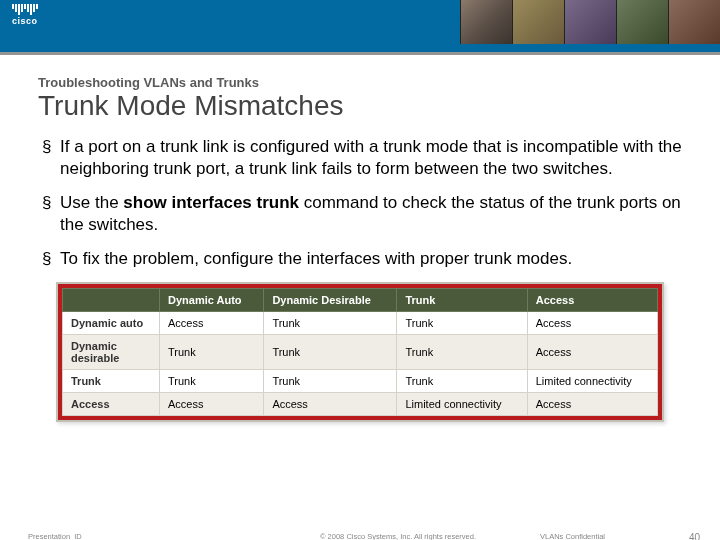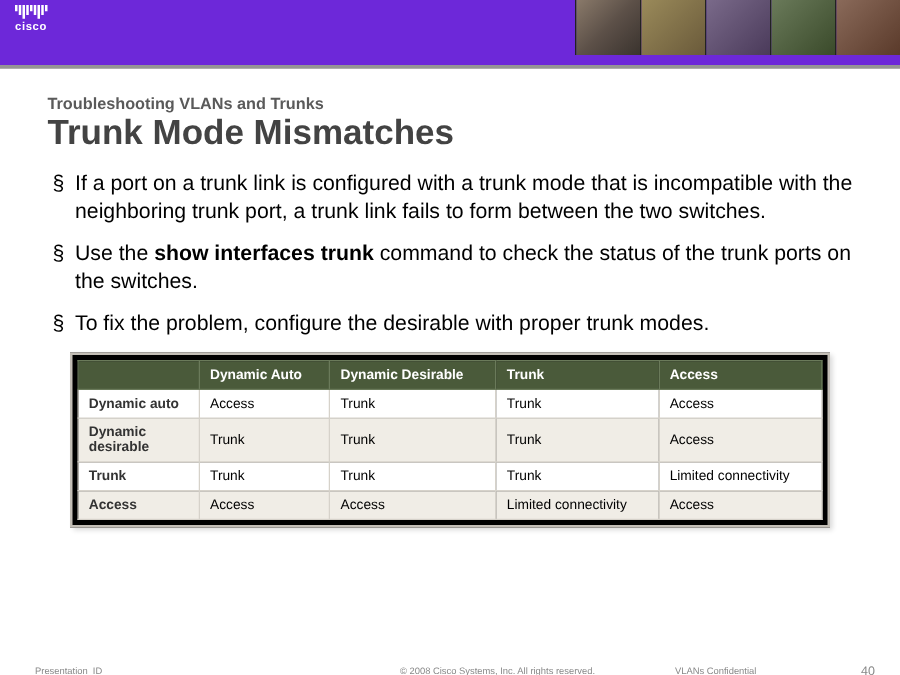--- a/index.html
+++ b/index.html
@@ -8,21 +8,21 @@
     width: 720px;
     height: 540px;
     font-family: Arial, Helvetica, sans-serif;
     background: #fff;
     position: relative;
     overflow: hidden;
   }
   .header-bar {
     width: 100%;
     height: 52px;
-    background: #6d28d9;
+    background: #0369a1;
     position: relative;
   }
   .logo {
     position: absolute;
     left: 12px;
     top: 4px;
     color: #fff;
     font-size: 8px;
     letter-spacing: 2px;
     line-height: 1;
@@ -67,21 +67,21 @@
     padding: 20px 38px 0 38px;
   }
   .section-label {
     font-size: 13px;
     font-weight: bold;
     color: #5a5a5a;
     margin-bottom: 0px;
   }
   .title {
     font-size: 28px;
-    font-weight: bold;
+    font-weight: normal;
     color: #434343;
     margin: 0 0 14px 0;
   }
   ul.bullets {
     margin: 0 0 12px 0;
     padding-left: 22px;
     list-style: none;
   }
   ul.bullets li {
     position: relative;
@@ -94,21 +94,21 @@
     content: "§";
     position: absolute;
     left: -18px;
     top: 0;
     color: #000;
   }
   .cmd { font-weight: bold; margin-top: 32px; }
   .table-wrap {
     margin: 6px 18px 0 18px;
     border: 2px solid #c3beb6;
-    background: #000000;
+    background: #b91c1c;
     box-shadow: 2px 2px 4px rgba(0,0,0,0.15);
     padding: 4px;
   }
   table.modes {
     border-collapse: collapse;
     width: 100%;
     font-size: 11px;
   }
   table.modes th, table.modes td {
     border: 1px solid #d6d2ca;
@@ -183,21 +183,21 @@
 
 <div class="content">
   <div class="section-label">Troubleshooting VLANs and Trunks</div>
   <div class="title">Trunk Mode Mismatches</div>
 
   <ul class="bullets">
     <li><span>If a port on a trunk link is configured with a trunk mode that is incompatible with the neighboring trunk port, a trunk link fails to form between the two switches.</span></li>
     <li>
       <span>Use the </span><span class="cmd">show interfaces trunk</span><span> command to check the status of the trunk ports on the switches.</span>
     </li>
-    <li><span>To fix the problem, configure the desirable with proper trunk modes.</span></li>
+    <li><span>To fix the problem, configure the interfaces with proper trunk modes.</span></li>
   </ul>
 
   <div class="table-wrap">
     <table class="modes">
       <thead>
         <tr>
           <th></th>
           <th>Dynamic Auto</th>
           <th>Dynamic Desirable</th>
           <th>Trunk</th>

